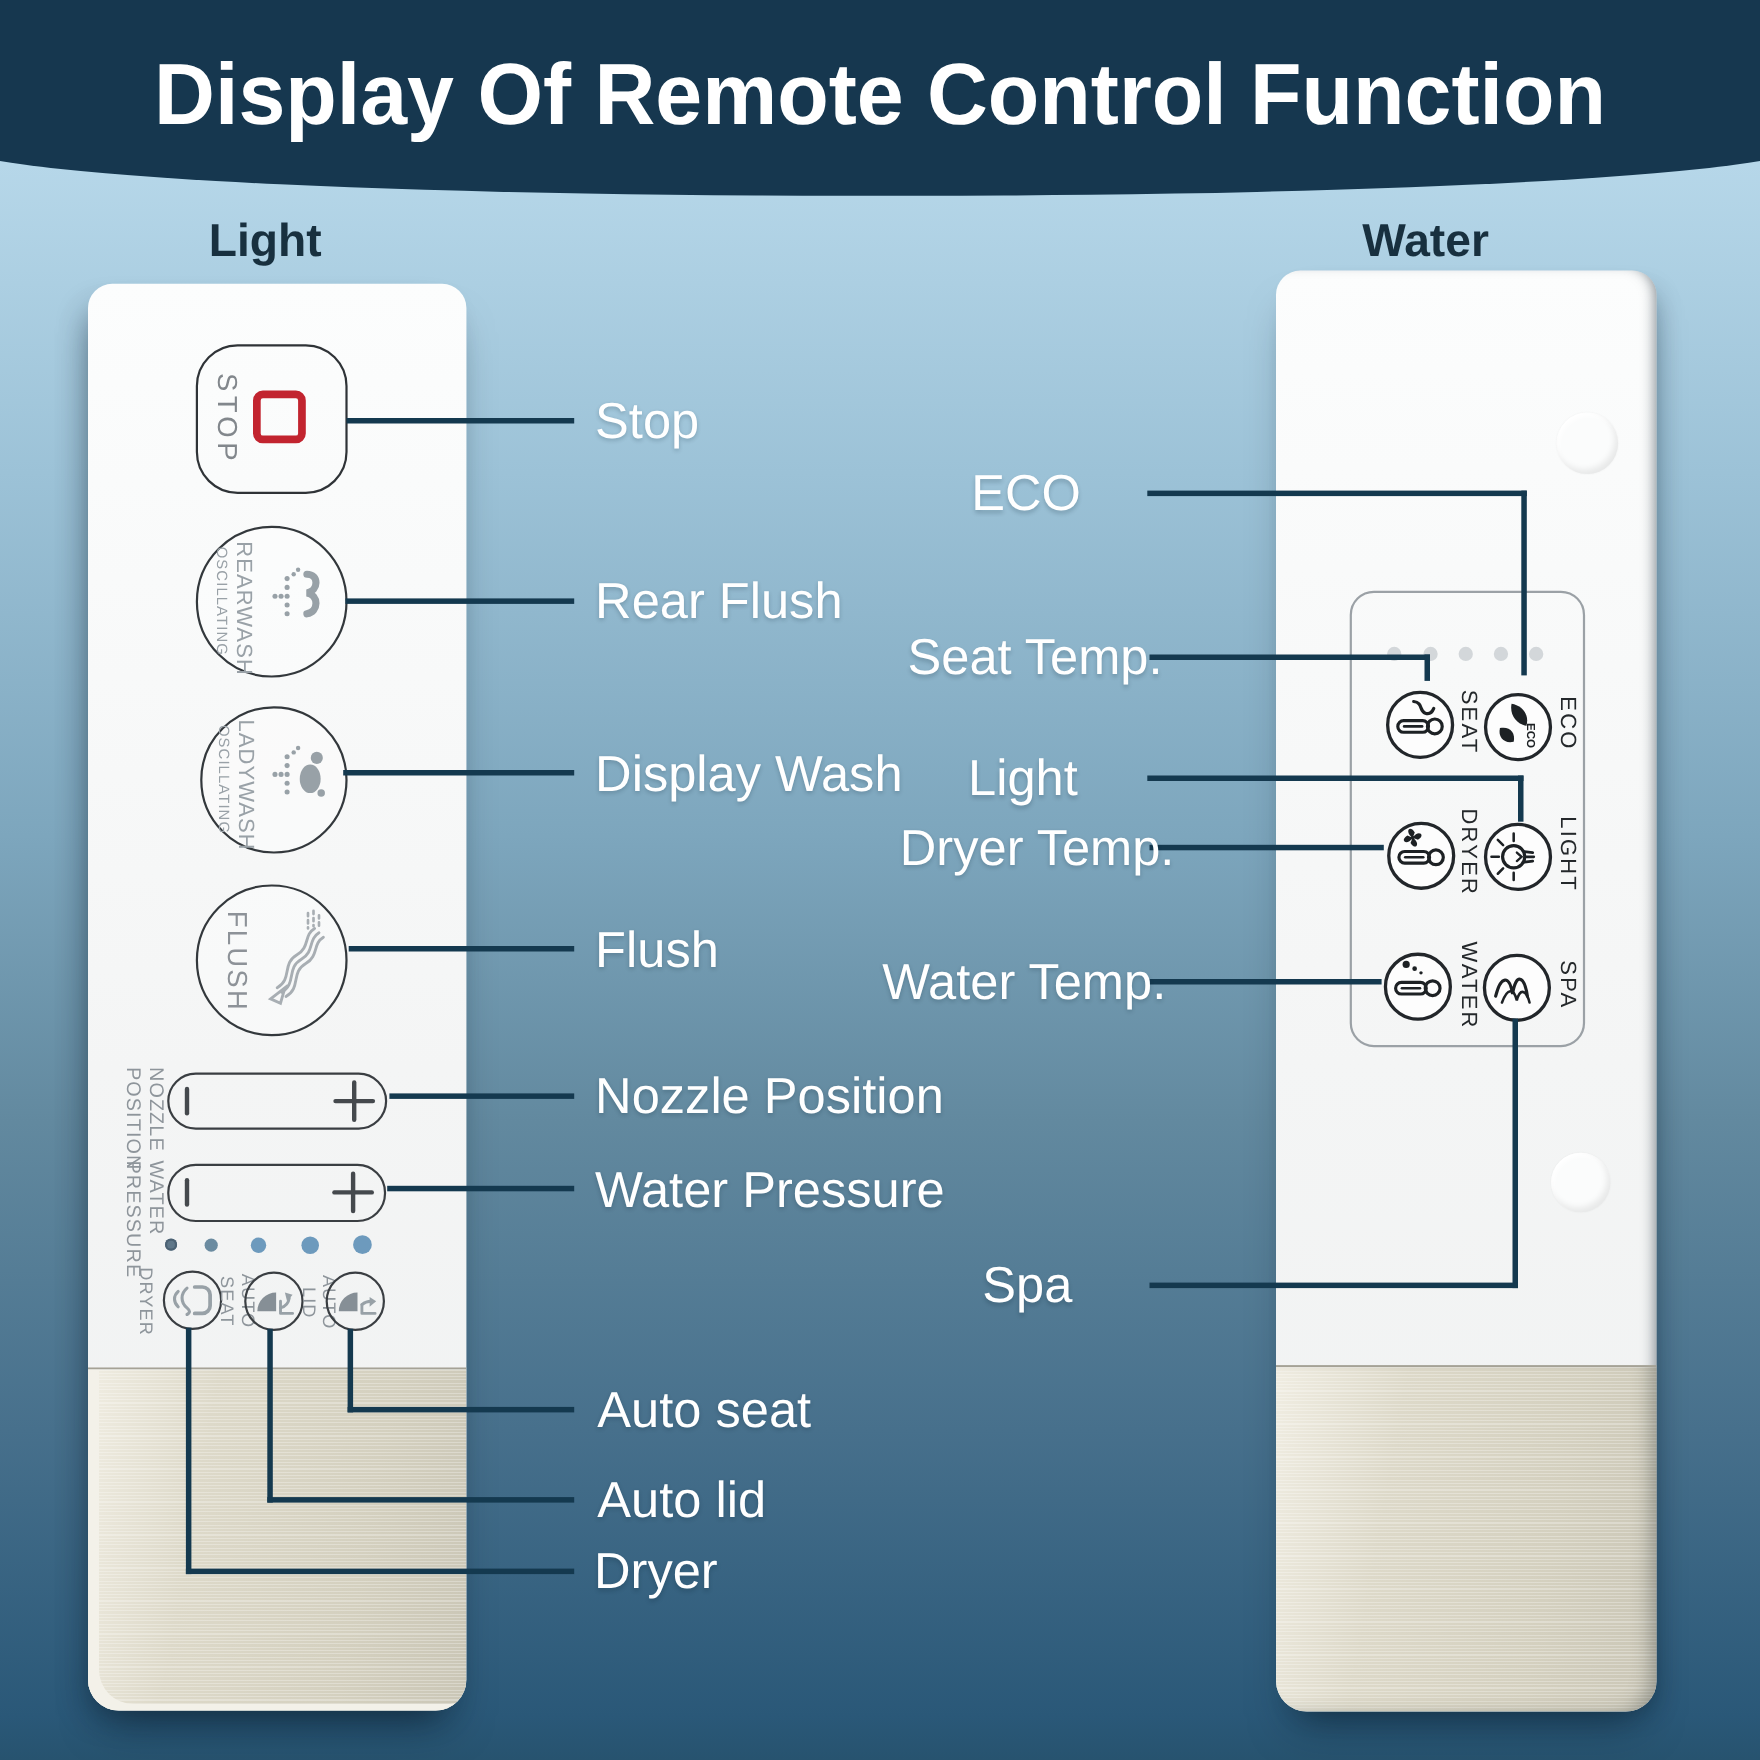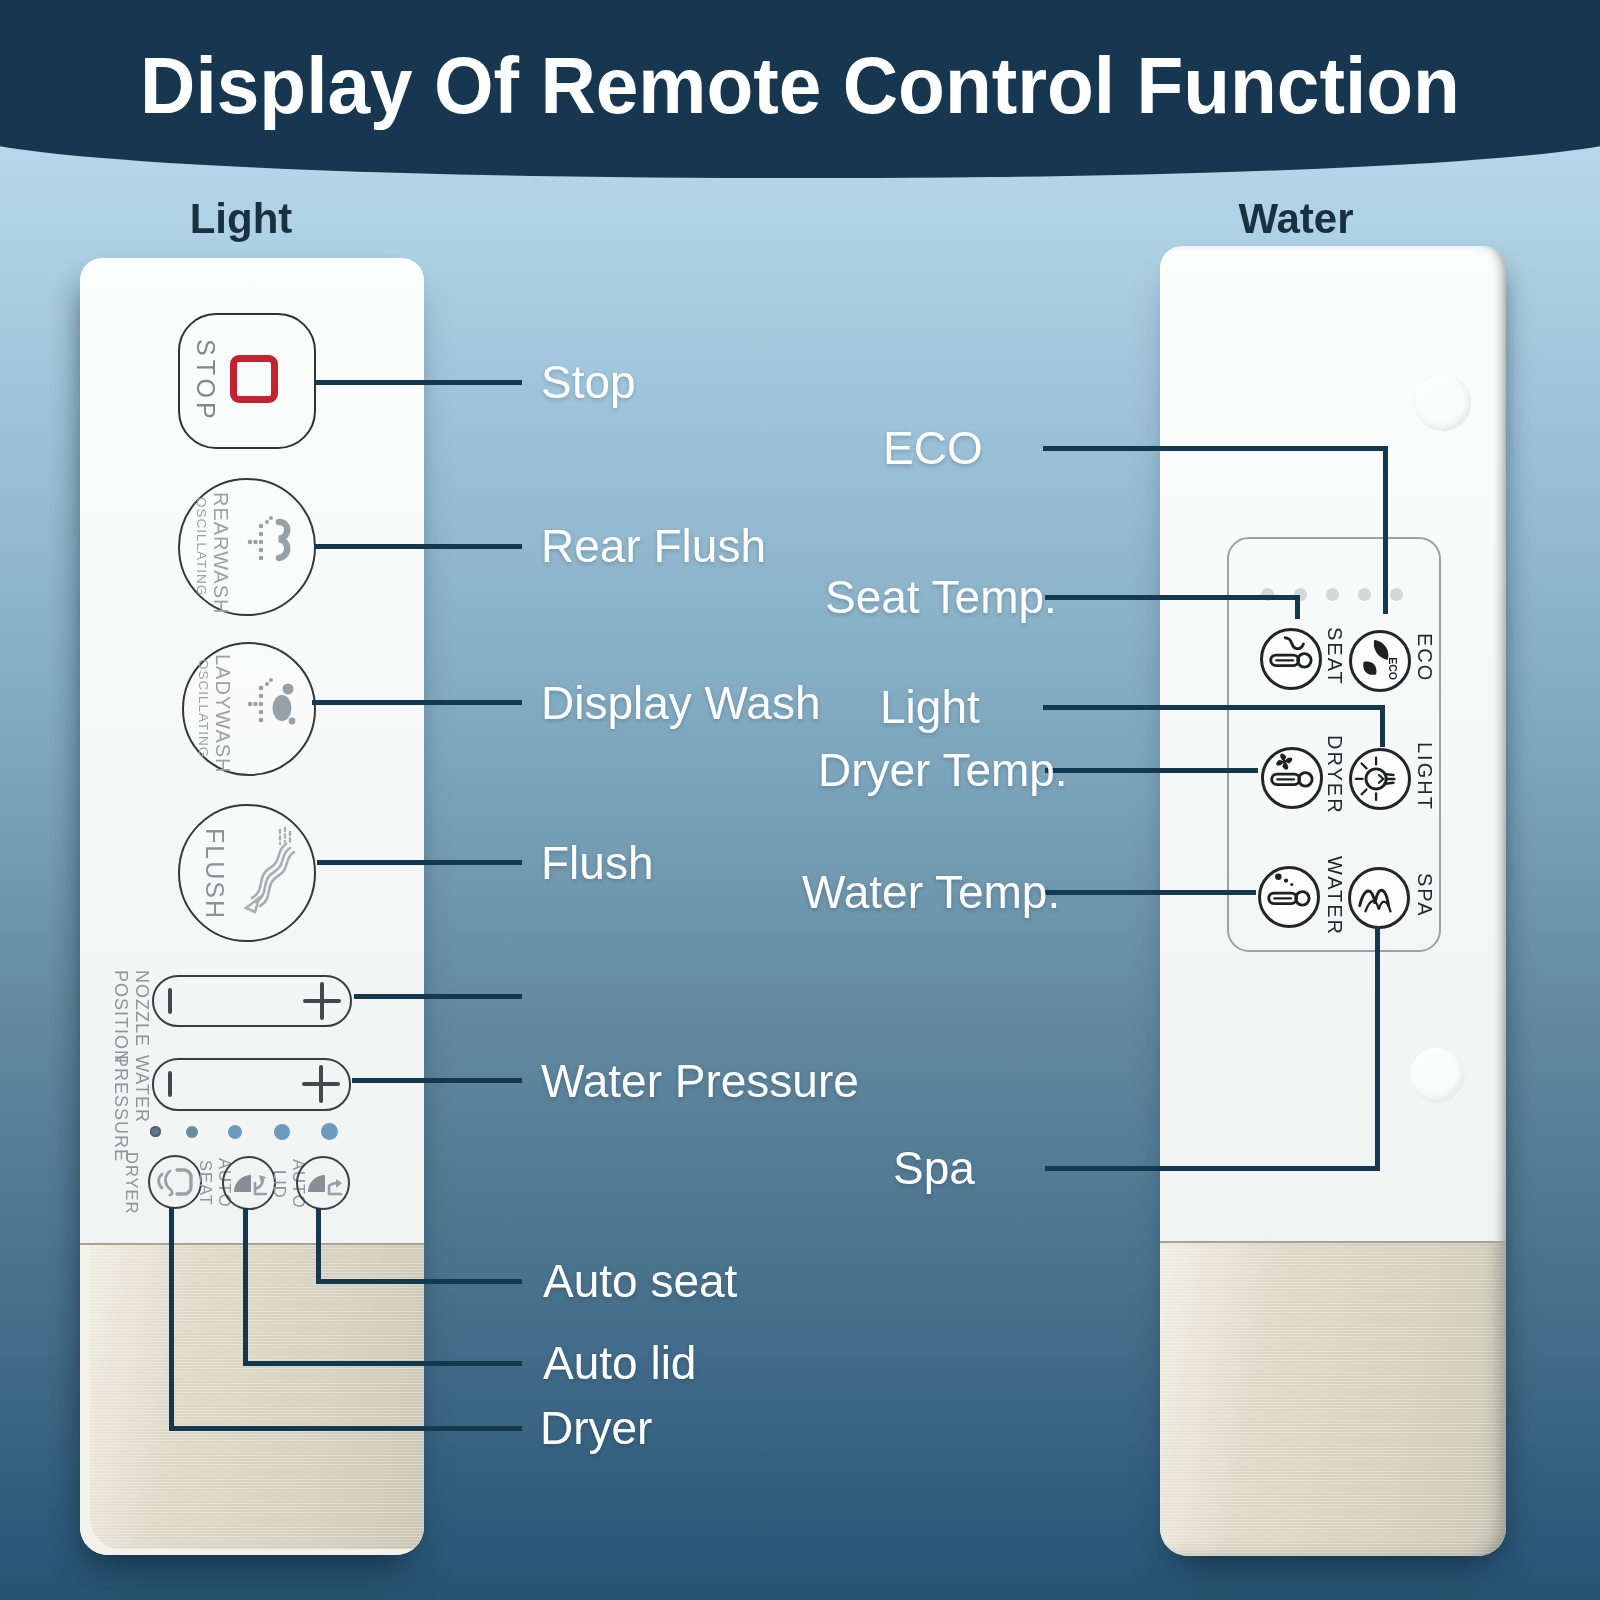--- a/index.html
+++ b/index.html
@@ -294,20 +294,21 @@
   <div class="cl v" style="left:1380px;top:705px;height:42px;"></div>
   <div class="cl h" style="left:1045px;top:768px;width:213px;"></div>
   <div class="cl h" style="left:1045px;top:890px;width:211px;"></div>
   <div class="cl v" style="left:1375px;top:926px;height:245px;"></div>
   <div class="cl h" style="left:1045px;top:1166px;width:335px;"></div>
 
   <div class="lbl" style="left:541px;top:356px;">Stop</div>
   <div class="lbl" style="left:541px;top:520px;">Rear Flush</div>
   <div class="lbl" style="left:541px;top:677px;">Display Wash</div>
   <div class="lbl" style="left:541px;top:837px;">Flush</div>
+  <div class="lbl" style="left:541px;top:970px;">Nozzle Position</div>
   <div class="lbl" style="left:541px;top:1055px;">Water Pressure</div>
   <div class="lbl" style="left:543px;top:1255px;">Auto seat</div>
   <div class="lbl" style="left:543px;top:1337px;">Auto lid</div>
   <div class="lbl" style="left:540px;top:1402px;">Dryer</div>
 
   <div class="lbl" style="left:883px;top:422px;">ECO</div>
   <div class="lbl" style="left:825px;top:571px;">Seat Temp.</div>
   <div class="lbl" style="left:880px;top:681px;">Light</div>
   <div class="lbl" style="left:818px;top:744px;">Dryer Temp.</div>
   <div class="lbl" style="left:802px;top:866px;">Water Temp.</div>

